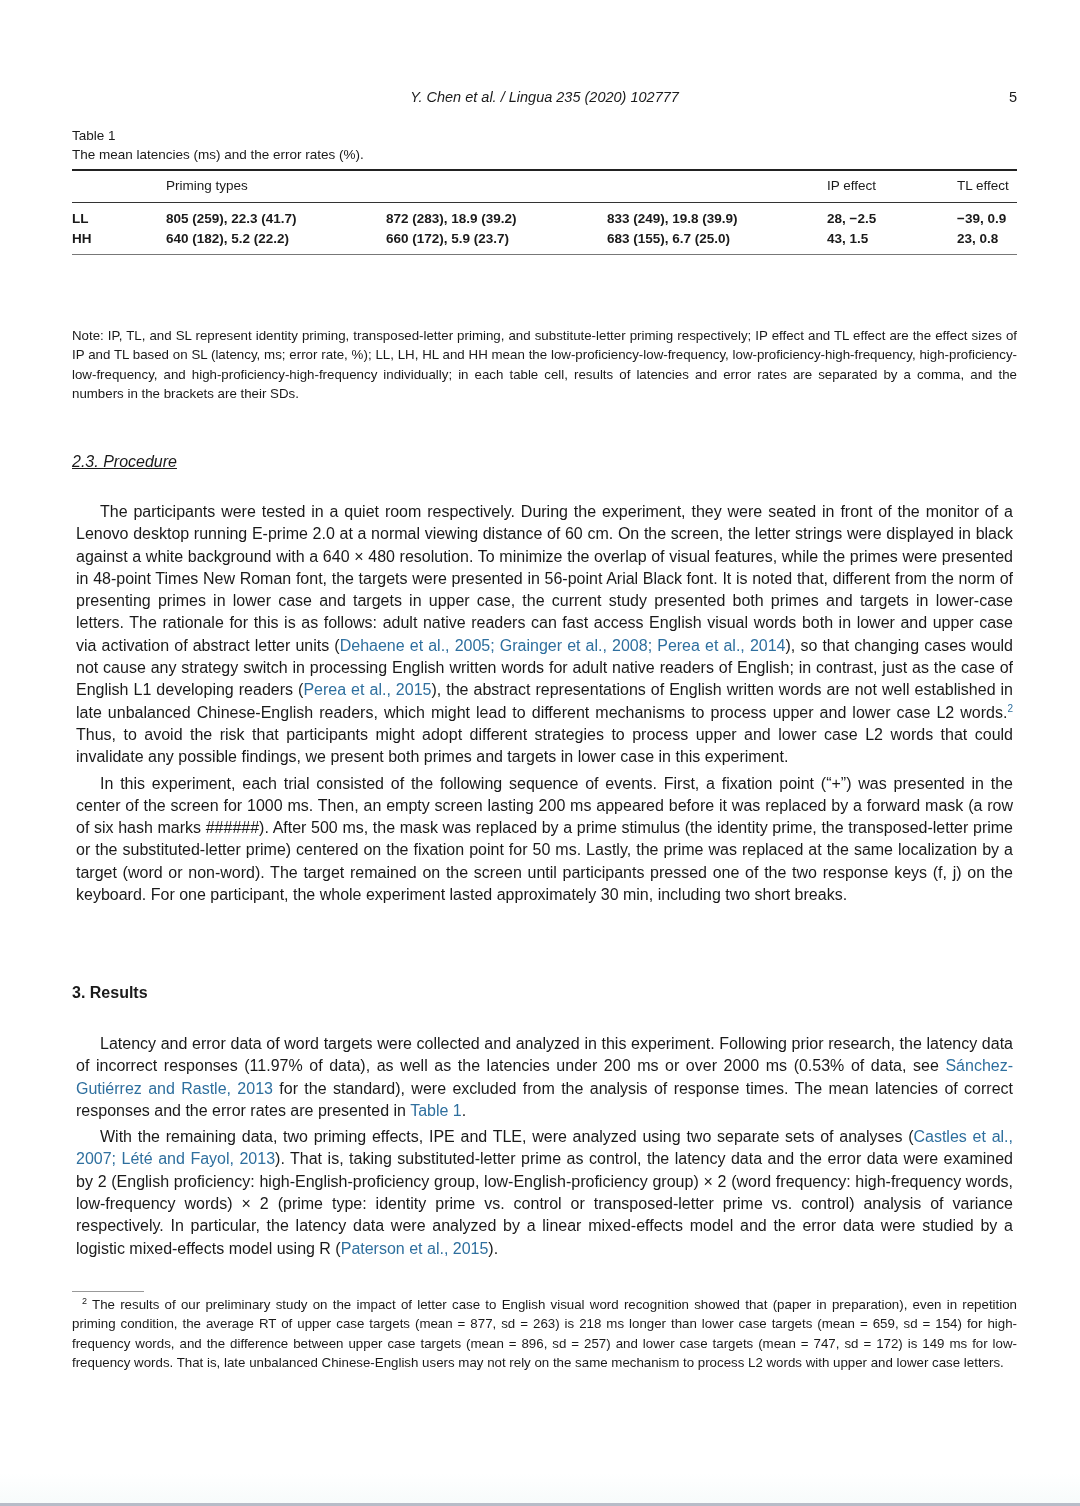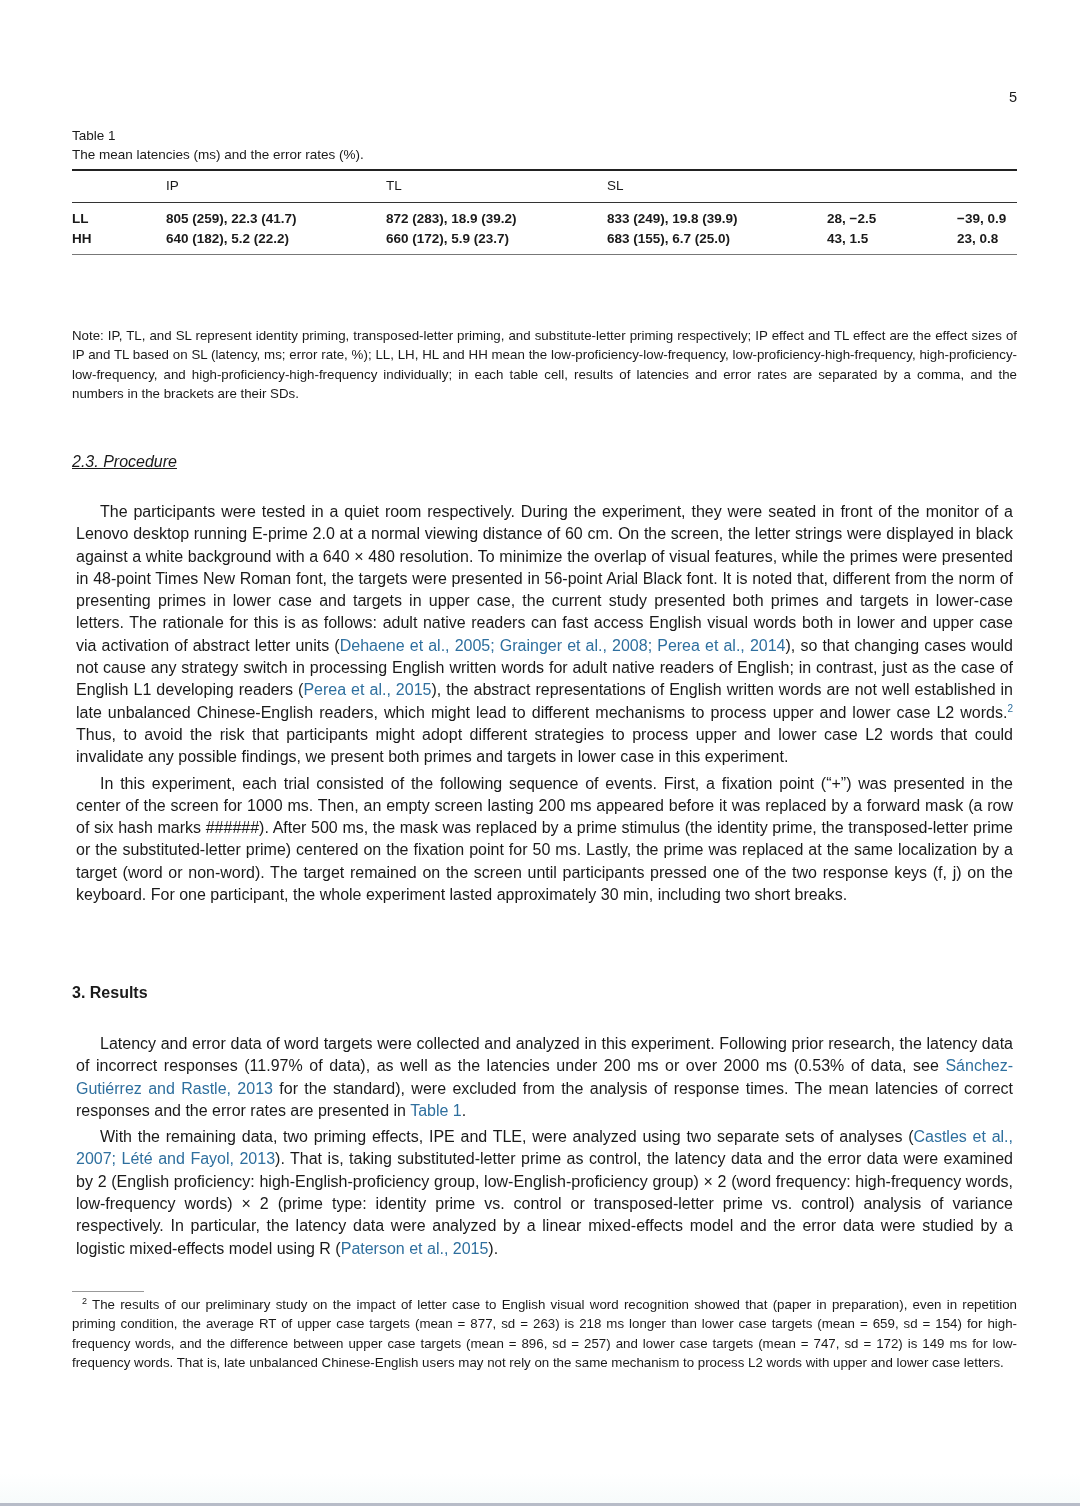--- a/index.html
+++ b/index.html
@@ -55,34 +55,36 @@
     .bottom-bar { position: absolute; left: 0; bottom: 0; width: 1080px; height: 3px; background: #b7bcc8; }
     .bottom-fade { position: absolute; left: 0; bottom: 3px; width: 1080px; height: 30px;
       background: linear-gradient(#ffffff, #f7fbfb); }
   </style>
 </head>
 <body>
 
 <div class="page">
 
   <div class="running-head">
+    <span class="title">Y. Chen et al. / Lingua 235 (2020) 102777</span>
     <span class="pageno">5</span>
   </div>
 
   <div class="table-caption">
     <div>Table 1</div>
     <div>The mean latencies (ms) and the error rates (%).</div>
   </div>
 
   <div class="table-wrap">
     <div class="rule-top"></div>
-    <div class="hdr2">
-      <span class="c1">IP</span>
-      <span class="c2">TL</span>
-      <span class="c3">SL</span>
+    <div class="hdr1">
+      <span class="c1">Priming types</span>
+      <span class="c4">IP effect</span>
+      <span class="c5w">TL effect</span>
+      <div class="sub-rule"></div>
     </div>
     <div class="rule-mid"></div>
     <div class="body-rows">
       <div class="trow">
         <span class="c0">LL</span>
         <span class="c1">805 (259), 22.3 (41.7)</span>
         <span class="c2">872 (283), 18.9 (39.2)</span>
         <span class="c3">833 (249), 19.8 (39.9)</span>
         <span class="c4">28, −2.5</span>
         <span class="c5w">−39, 0.9</span>

